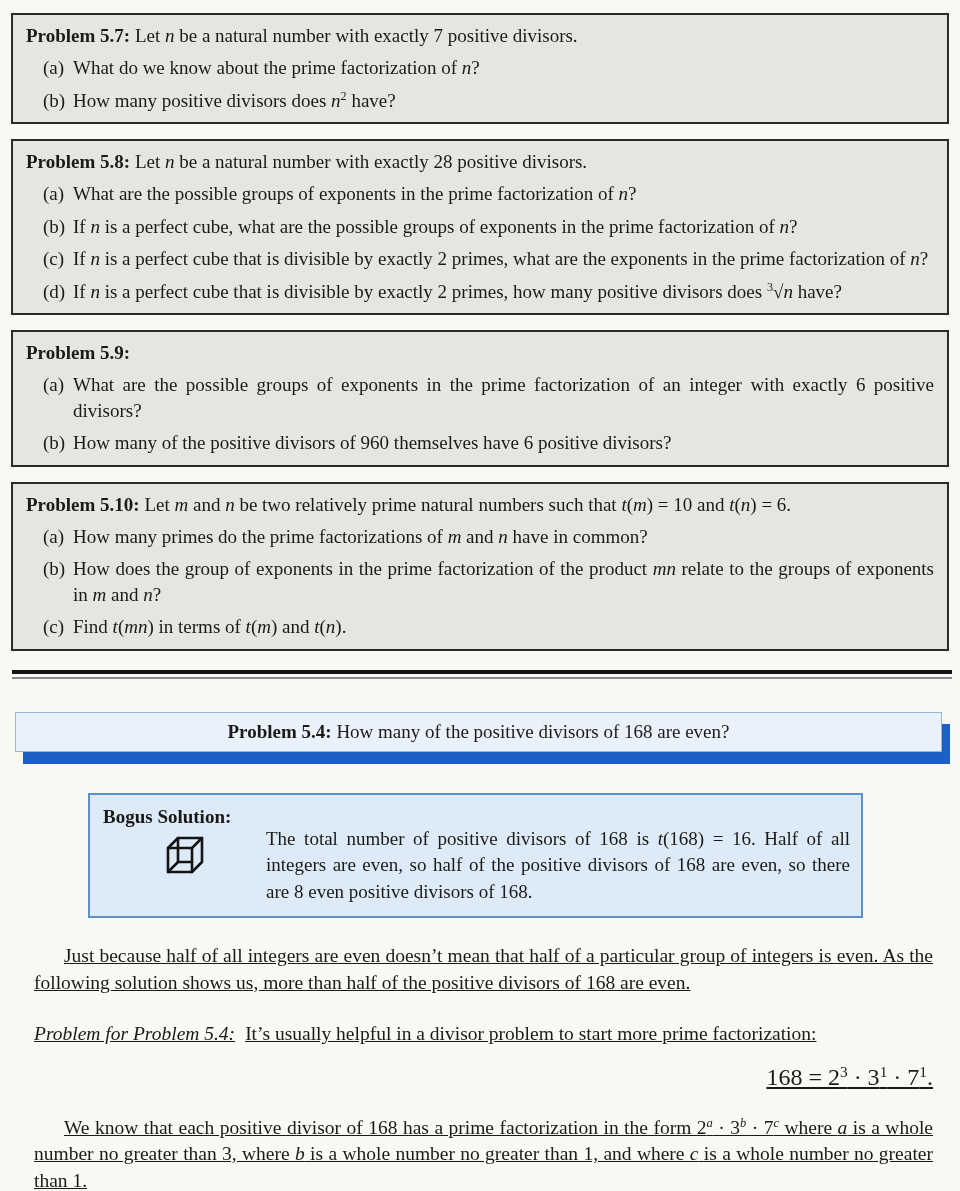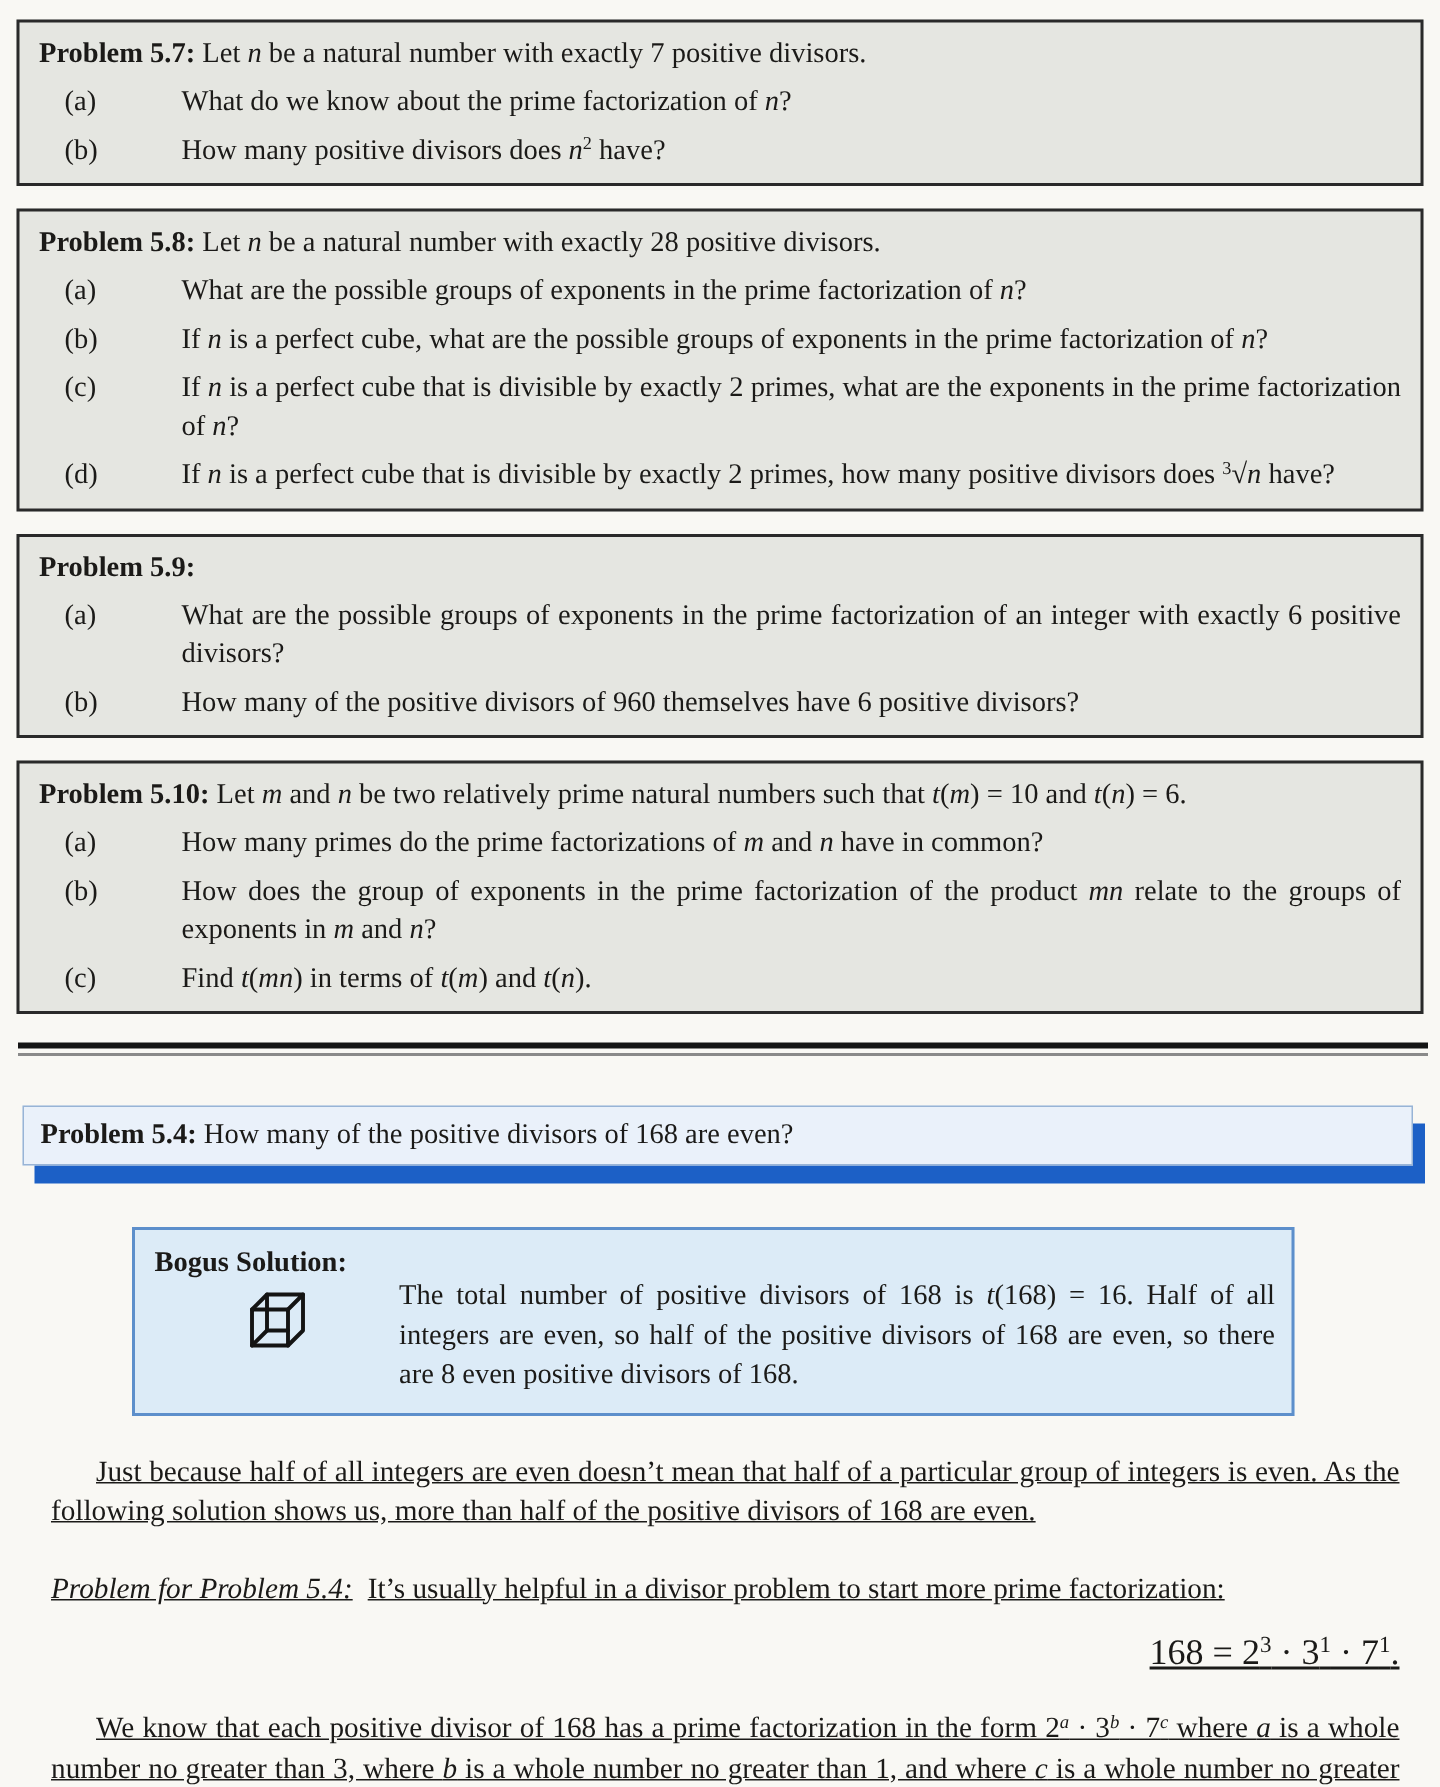--- a/index.html
+++ b/index.html
@@ -16,40 +16,40 @@
   .problem-box {
     margin:0 11px 15px;
     border:2px solid var(--problem-box-border, #2a2a2a);
     background: var(--problem-box-bg, #e5e6e1);
     padding:8px 13px 9px;
   }
   .pb-title { font-size:19px; line-height:25px; text-align:justify; }
   .pb-label { font-weight:bold; }
   .part { display:flex; margin-top:7px; font-size:19px; line-height:25.5px; }
   .part-tag { flex:0 0 47px; padding-left:17px; }
-  .part-text { flex:1; text-align:justify;margin-left:48px; }
+  .part-text { flex:1; text-align:justify; }
 
   sup { font-size:64%; line-height:0; vertical-align:baseline; position:relative; top:-0.5em; }
 
   
   .double-rule {
     margin:19px 8px 0 12px;
     border-top:4px solid var(--rule-color, #141414);
     border-bottom:2px solid #8a8a8a;
     height:9px;
   }
 
   
   .highlight-box {
     margin:33px 18px 0 15px;
     background: var(--highlight-bg, #eaf1fa);
     border:1px solid var(--highlight-border, #98b4d6);
     box-shadow:8px 12px 0 var(--highlight-shadow, #1c60c6);
     padding:6px 11px 7px;
-    font-size:19px; line-height:25px;
+    font-size:19px; line-height:25px;text-align:center;
   }
 
   
   .bogus-box {
     margin:41px 97px 0 88px;
     border:2px solid var(--bogus-border, #5d8fcb);
     background: var(--bogus-bg, #dcebf7);
     padding:9px 11px 11px 13px;
     display:flex; 
   }

